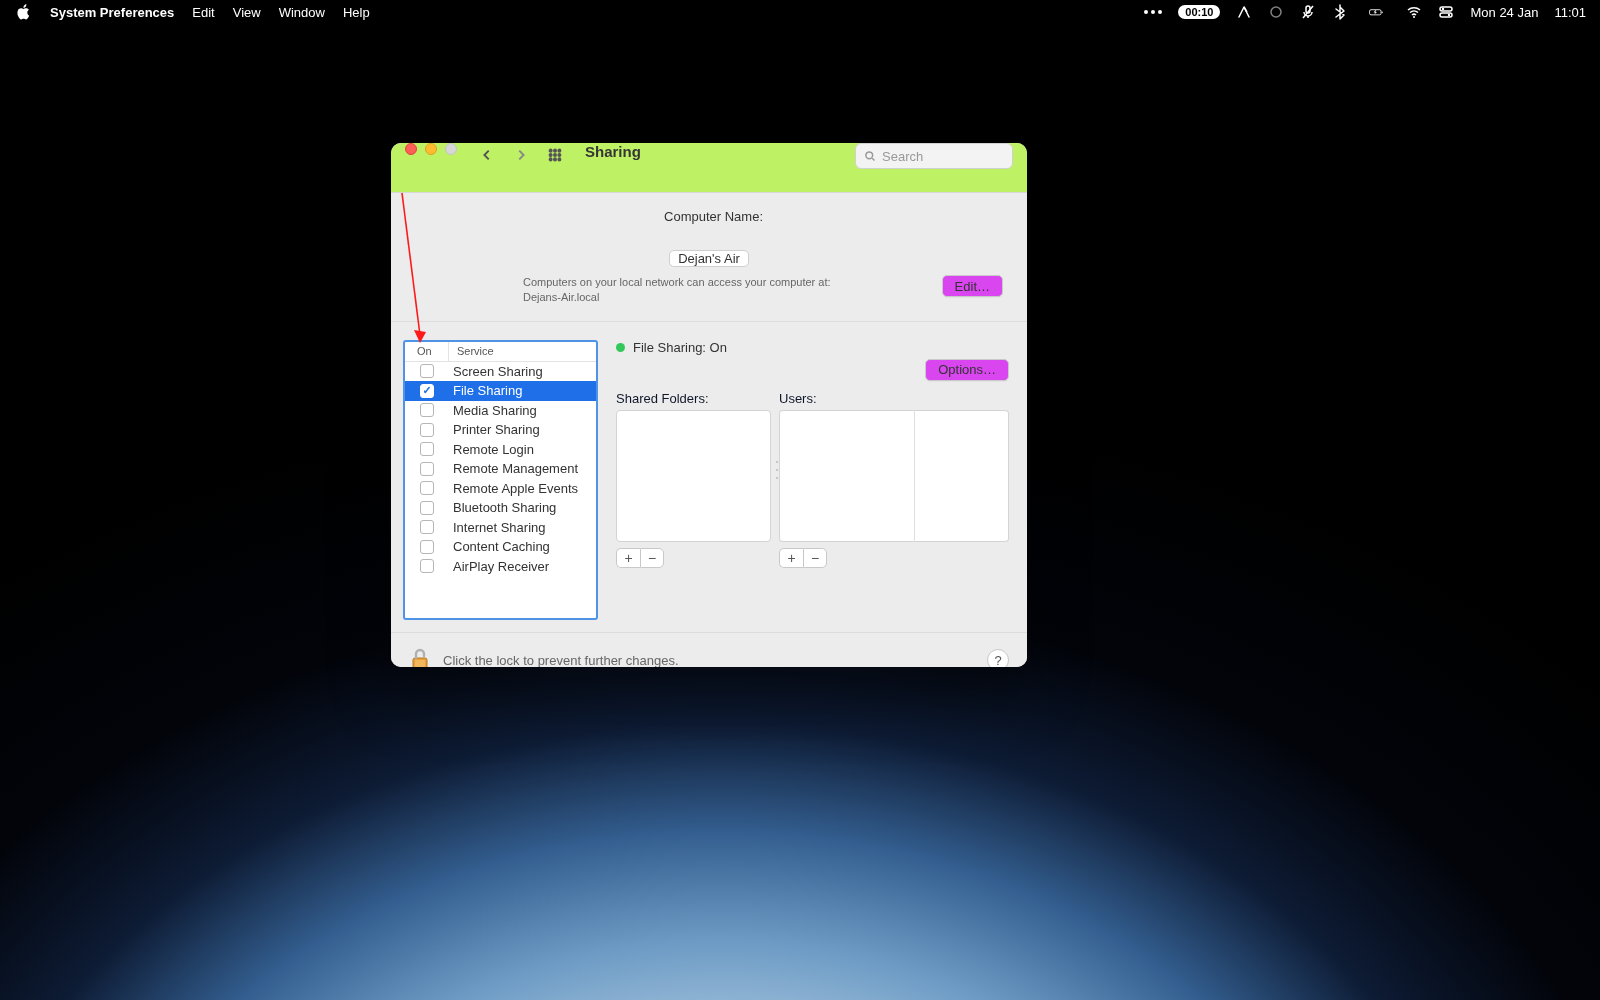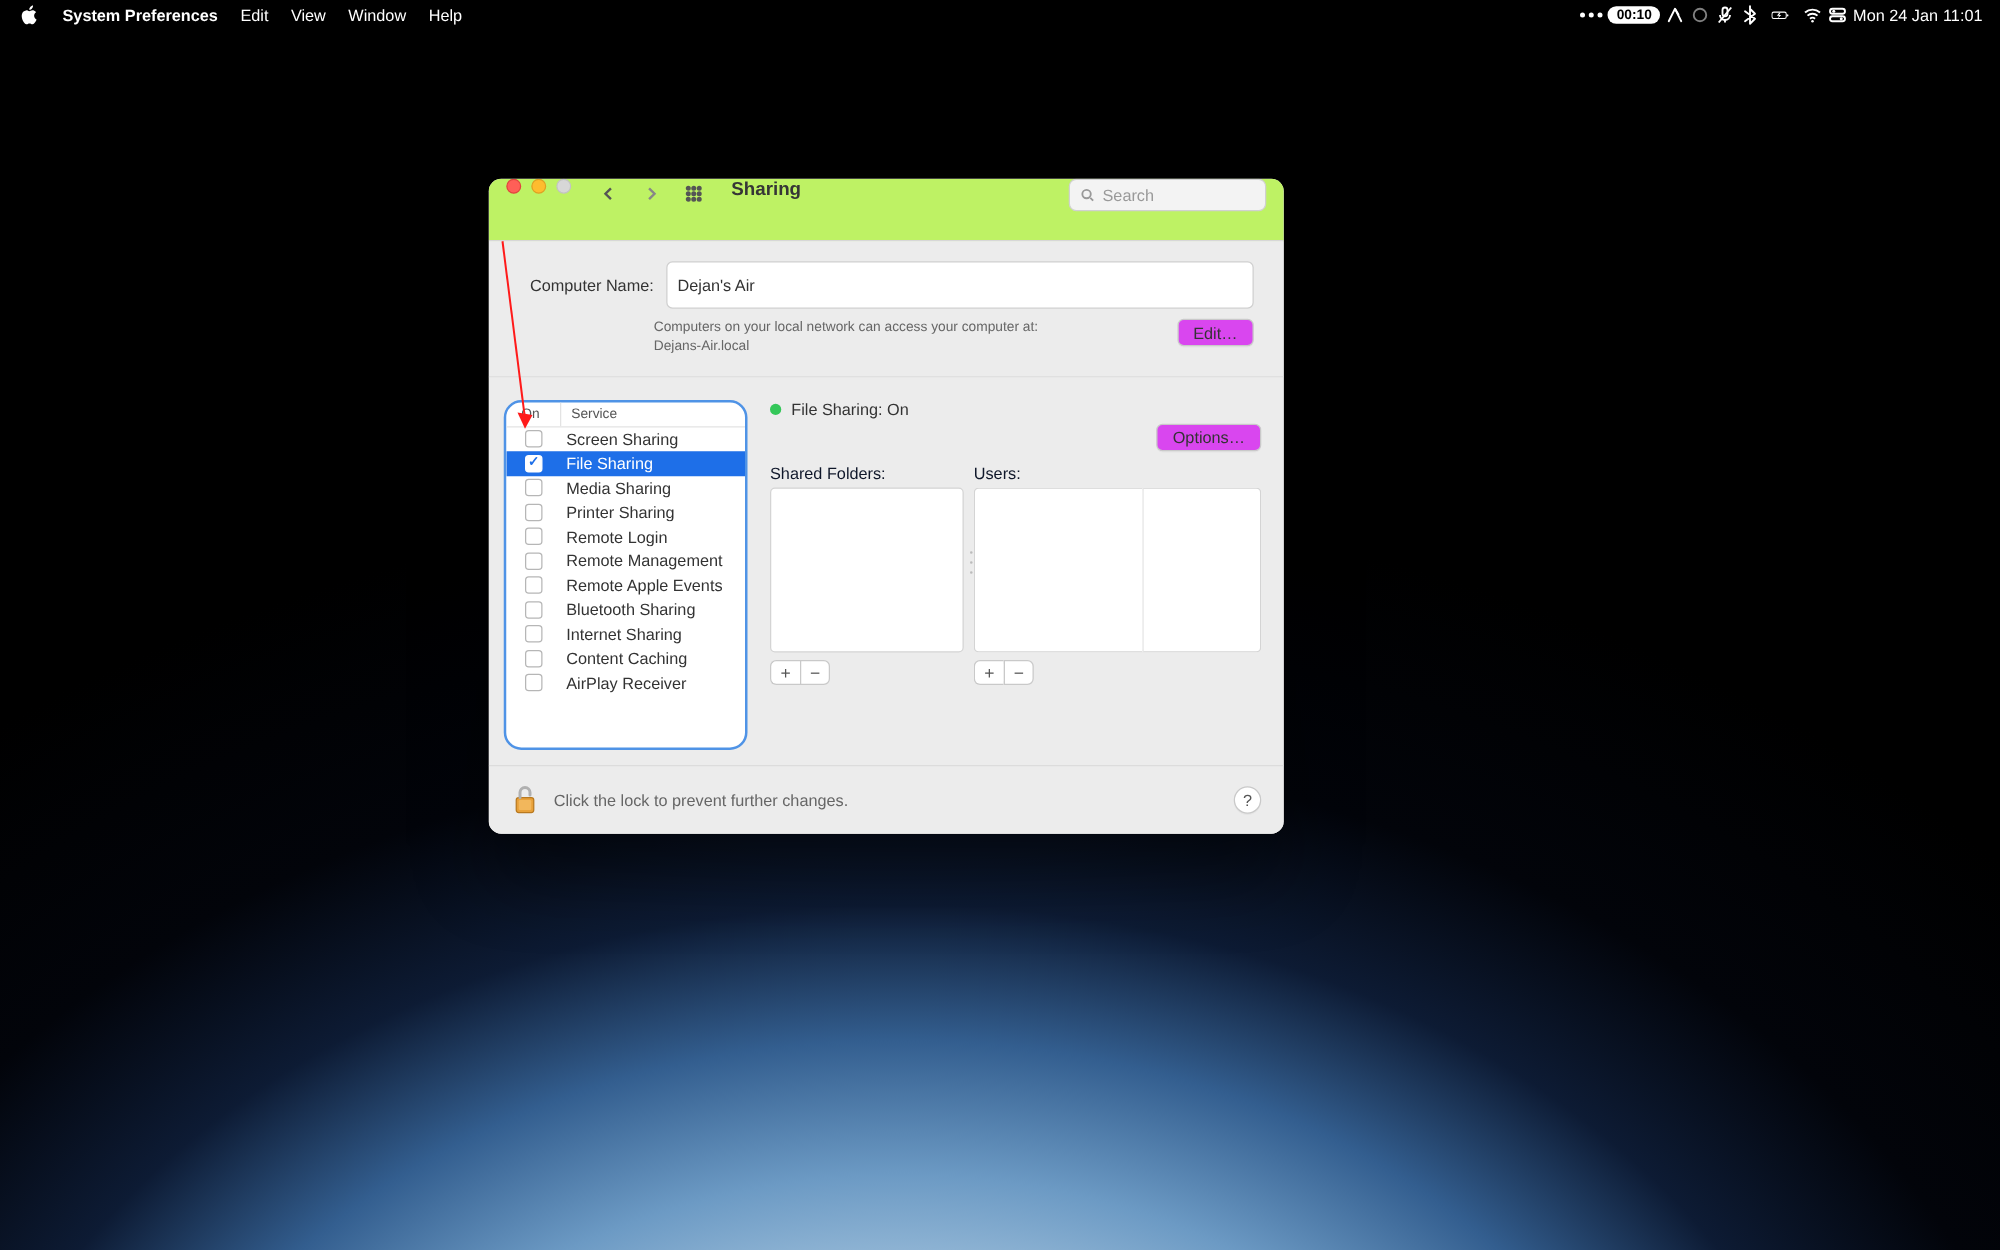--- a/index.html
+++ b/index.html
@@ -13,21 +13,21 @@
   
   .menubar {
     position: absolute; top:0; left:0; right:0; height:24px;
     display:flex; align-items:center; justify-content:space-between;
     padding:0 14px 0 16px;
     color:#fff; font-size:13px; font-weight:500;
     background: rgba(0,0,0,0.05);
     text-shadow: 0 1px 2px rgba(0,0,0,.4);
   }
   .menubar-left, .menubar-right { display:flex; align-items:center; gap:18px; }
-  .menubar-right { gap:4px; }
+  .menubar-right { gap:16px; }
   .mb-item { white-space:nowrap; }
   .mb-bold { font-weight:700; }
   .mb-pill { background:#fff; color:#000; border-radius:9px; padding:1px 7px; font-size:11px; font-weight:600; text-shadow:none; }
   .mb-icon { width:16px; height:16px; display:inline-flex; align-items:center; justify-content:center; }
   .mb-icon svg { width:16px; height:16px; stroke:#fff; fill:none; stroke-width:1.5; }
   .mb-icon.fill svg { fill:#fff; stroke:none; }
   .mb-dim { opacity: .5; }
   .mb-dots { display:flex; gap:3px; }
   .mb-dots span { width:4px; height:4px; border-radius:50%; background:#fff; display:inline-block;}
 
@@ -59,40 +59,40 @@
   .spacer { flex:1; }
   .search-field {
     width:158px; height:26px; background:#fff0; border:1px solid #d0d0d0; border-radius:6px;
     display:flex; align-items:center; padding:0 8px; color:#999; font-size:13px; background:#f3f3f3;
     gap:6px;
   }
   .search-field svg{ width:12px; height:12px; stroke:#999; fill:none; stroke-width:2; }
 
   
   .header-strip { padding:16px 24px 16px 24px; border-bottom:1px solid #dcdcdc; background:#ececec; }
-  .cn-row { display:flex; align-items:center; gap:10px; }
+  .cn-row { display:flex; align-items:center; gap:26px;flex-direction:column; }
   .cn-label { width:108px; text-align:right; color:#333; font-size:13px; }
   .cn-input {
     flex:1; height:38px; border:1px solid #cfcfcf; background:#fff; border-radius:5px;
     padding:0 8px; font-size:13px; color:#333; display:flex; align-items:center;
   }
   .cn-desc-row { display:flex; align-items:flex-start; margin-top:8px; }
   .cn-desc { flex:1; font-size:11px; color:#666; line-height:1.35; padding-left:0; }
   .btn {
     height:22px; padding:0 12px; background:#d946ef; border:1px solid #c9c9c9; border-radius:5px;
     font-size:13px; color:#333; display:inline-flex; align-items:center; box-shadow:0 1px 0 rgba(0,0,0,.03);
     white-space:nowrap;
   }
 
   
   .main-area { flex:1; display:flex; padding:18px 18px 12px 12px; gap:18px; background:#ececec; }
 
   
   .services-wrap {
-    width:220px; height:280px; border:2px solid #4f93e6; border-radius:14px; background:#fff;
+    width:220px; height:280px; border:2px solid #4f93e6; border-radius:3px; background:#fff;
     display:flex; flex-direction:column; overflow:hidden;
   }
   .svc-header { display:flex; height:20px; font-size:11px; color:#555; border-bottom:1px solid #e3e3e3; }
   .svc-header .col-on { width:44px; padding-left:12px; display:flex; align-items:center; border-right:1px solid #e3e3e3;}
   .svc-header .col-svc { flex:1; padding-left:8px; display:flex; align-items:center;}
   .svc-list { flex:1; overflow:hidden; }
   .svc-row { display:flex; align-items:center; height:19.5px; font-size:13px; color:#333; }
   .svc-row .cb { width:44px; display:flex; justify-content:center; }
   .svc-row .cb .box {
     width:14px; height:14px; border:1px solid #b6b6b6; border-radius:3px; background:#fff;

